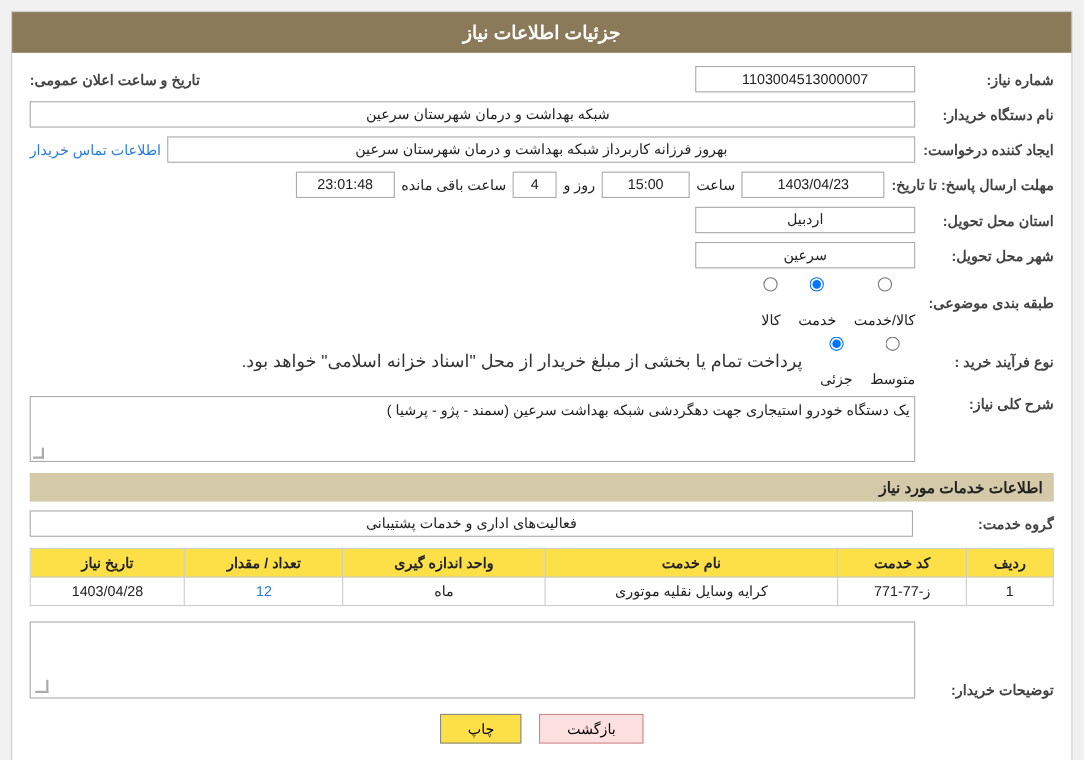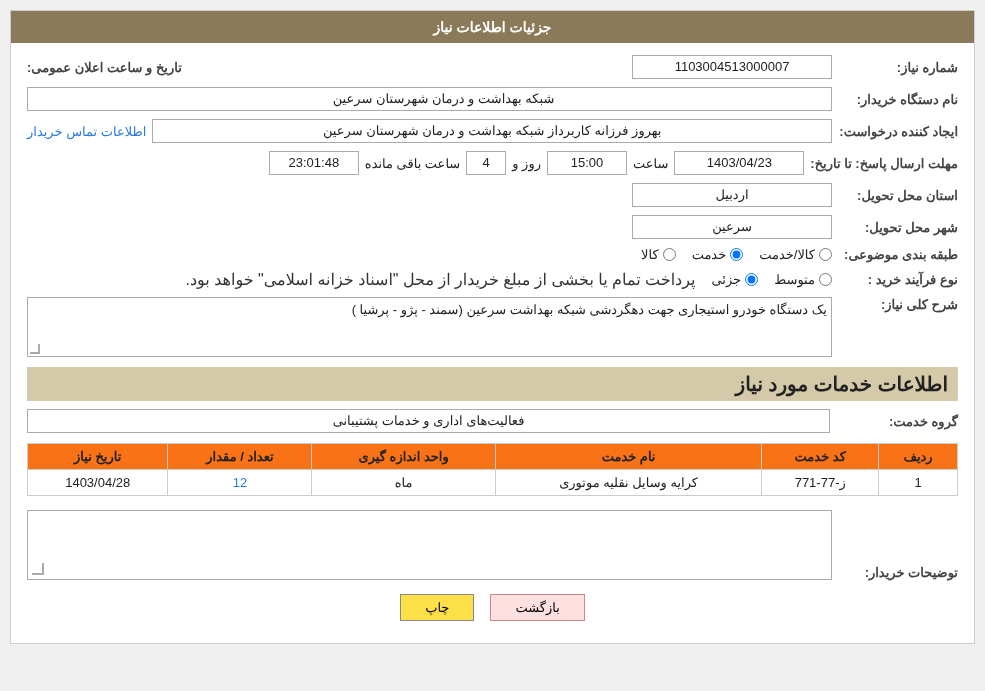--- a/index.html
+++ b/index.html
@@ -19,21 +19,21 @@
     }
     .main-card {
       background: #fff;
       border: 1px solid #ccc;
     }
     .card-header {
       background: #8a7a5a;
       color: #fff;
       text-align: center;
       padding: 8px 0;
-      font-size: 14px;
+      font-size: 17px;
       font-weight: bold;
     }
     .card-body {
       padding: 12px 16px;
     }
     .info-row {
       display: flex;
       align-items: center;
       margin-bottom: 8px;
       gap: 6px;
@@ -59,45 +59,46 @@
     .link-style {
       color: #2a7ae2;
       text-decoration: none;
       cursor: pointer;
     }
     .section-title {
       background: #d4c9a8;
       padding: 5px 10px;
       font-weight: bold;
       margin: 10px 0 8px 0;
-      font-size: 20px;
+      font-size: 14px;
     }
     .radio-group {
       display: flex;
       gap: 16px;
       align-items: center;
     }
     .radio-item {
       display: flex;
       align-items: center;
-      gap: 4px;
+      gap: 18px;
+      flex-direction: column;
     }
     .note-text {
       color: #333;
       font-size: 16px;
     }
     .table-section {
       margin-top: 10px;
     }
     table {
       width: 100%;
       border-collapse: collapse;
     }
     th {
-      background: #f97316;
+      background: #fde047;
       border: 1px solid #ccc;
       padding: 5px 8px;
       text-align: center;
       font-weight: bold;
     }
     td {
       border: 1px solid #ccc;
       padding: 5px 8px;
       text-align: center;
     }

